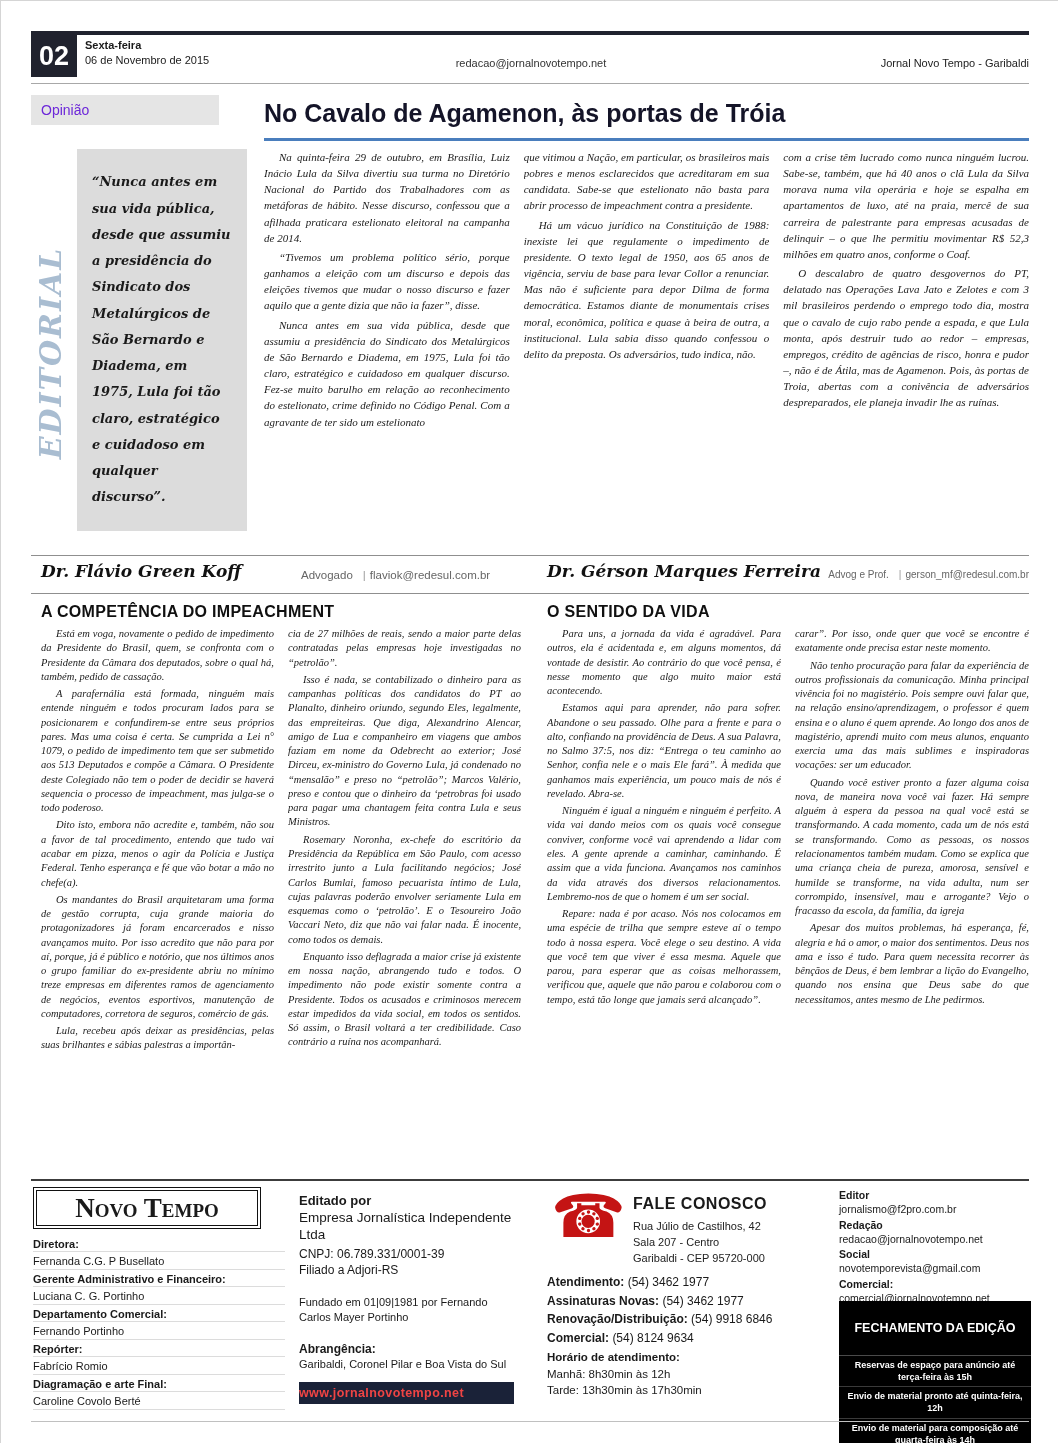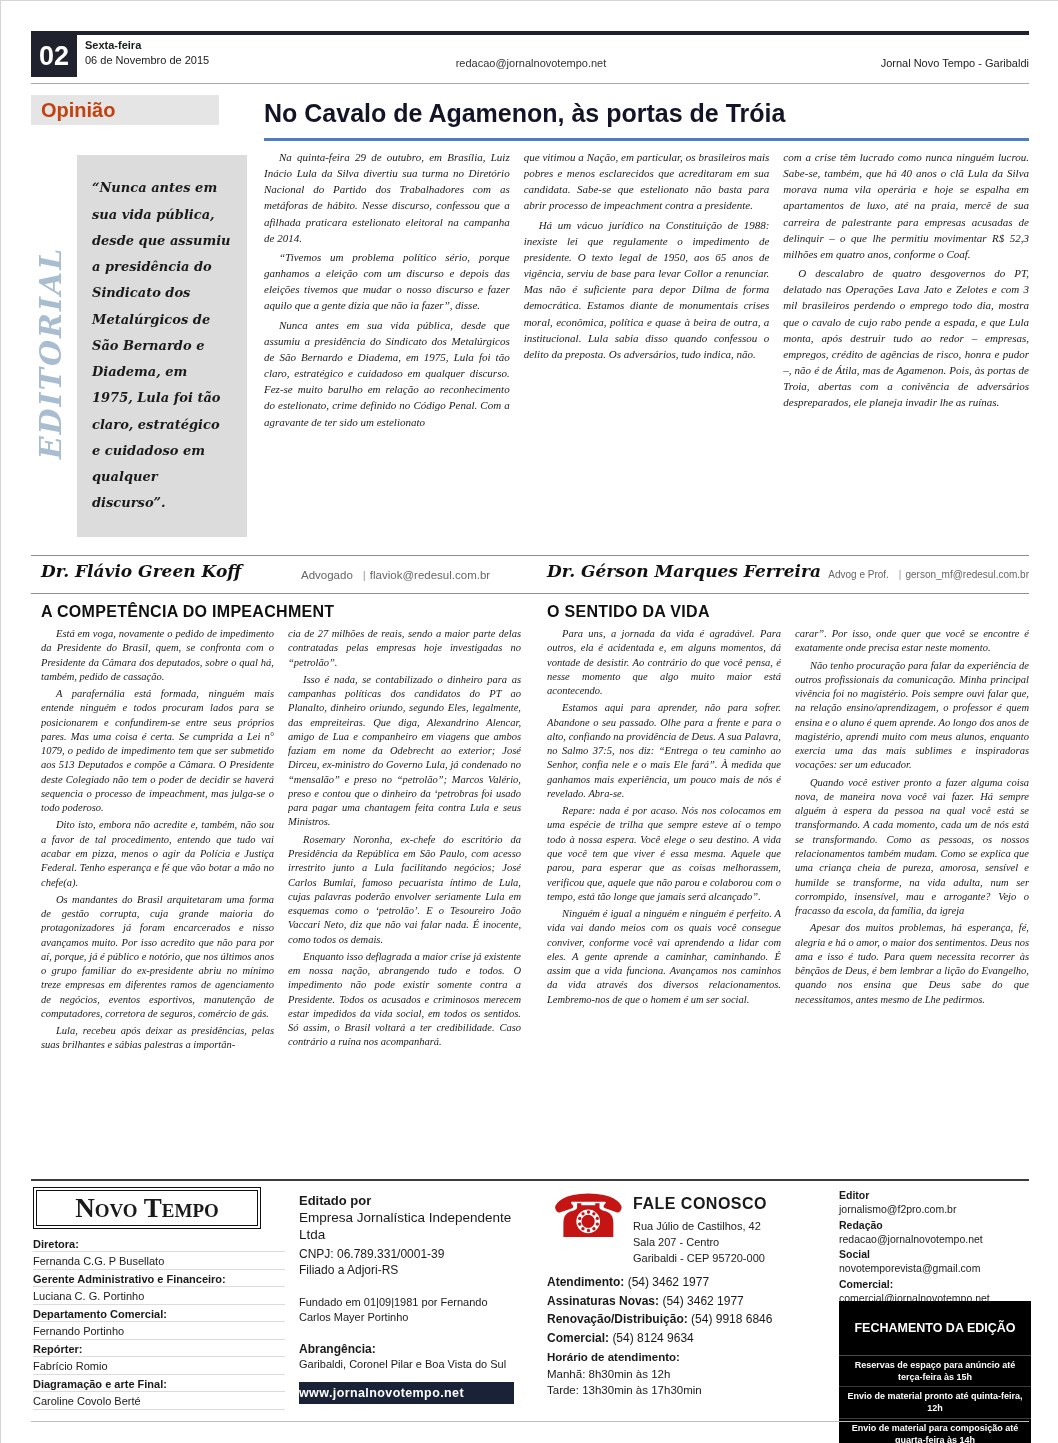--- a/index.html
+++ b/index.html
@@ -11,28 +11,28 @@
   .pagenum-box{position:absolute;left:30px;top:34px;width:46px;height:42px;background:#20222e;
                color:#fff;font-size:27px;font-weight:bold;display:flex;align-items:center;justify-content:center;}
   .hdr-weekday{position:absolute;left:84px;top:38px;font-size:11px;font-weight:bold;}
   .hdr-date{position:absolute;left:84px;top:53px;font-size:11px;}
   .hdr-email{position:absolute;left:330px;top:56px;width:400px;text-align:center;font-size:11px;color:#333;}
   .hdr-paper{position:absolute;right:30px;top:56px;font-size:11px;color:#222;}
   .hdr-rule{position:absolute;left:30px;top:82px;width:998px;height:1px;background:#a8a8a8;}
   
   .section-box{position:absolute;left:30px;top:94px;width:188px;height:30px;background:#e5e5e5;
                display:flex;align-items:center;padding-left:10px;box-sizing:border-box;}
-  .section-box span{font-size:20px;font-weight:bold;color:#c2410c;}
+  .section-box span{font-size:14px;font-weight:normal;color:#6d28d9;}
   .headline{position:absolute;left:263px;top:98px;width:765px;font-size:25px;font-weight:bold;color:#141428;}
   .headline-rule{position:absolute;left:263px;top:137px;width:765px;height:3px;background:#4a7ebd;}
   
   .vertical-label{position:absolute;left:32px;top:468px;transform-origin:0 0;transform:rotate(-90deg);
                   width:232px;text-align:center;font-family:"DejaVu Serif",serif;font-style:italic;
                   font-weight:bold;font-size:30px;letter-spacing:2px;color:#a9bdd1;}
-  .quote-box{position:absolute;left:76px;top:154px;width:170px;height:382px;background:#dcdcdc;
+  .quote-box{position:absolute;left:76px;top:148px;width:170px;height:382px;background:#dcdcdc;
              display:flex;align-items:center;box-sizing:border-box;padding:0 15px;}
   .quote-box p{margin:0;font-family:"DejaVu Serif",serif;font-style:italic;font-weight:bold;
                font-size:13px;line-height:2.02;color:#1a1a1a;}
   .ed-cols{position:absolute;left:263px;top:148px;width:765px;height:400px;display:flex;gap:14px;overflow:hidden;}
   .art-cols{position:absolute;display:flex;gap:14px;overflow:hidden;}
   .col{flex:1;font-family:"Liberation Serif",serif;font-style:italic;text-align:justify;overflow:hidden;}
   .ed-cols .col{font-size:11px;line-height:1.47;}
   .art-cols .col{font-size:10.5px;line-height:1.36;}
   .col p{margin:0 0 3px;text-indent:15px;}
   .col p.cont{text-indent:0;}
@@ -53,21 +53,21 @@
   .staff .role{font-size:11px;font-weight:bold;padding:3px 0 1px;border-bottom:1px solid #dcdcdc;}
   .staff .name{font-size:11px;padding:3px 0 2px;border-bottom:1px solid #dcdcdc;}
   .edited{position:absolute;left:298px;top:1192px;width:215px;text-align:left;}
   .edited .lbl{font-size:13px;font-weight:bold;margin-bottom:2px;}
   .edited .pub{font-size:13.5px;line-height:1.25;}
   .edited .cnpj{font-size:12px;margin-top:3px;}
   .edited .fil{font-size:12px;margin-top:2px;}
   .edited .founded{font-size:11px;line-height:1.35;margin-top:18px;}
   .edited .cov-lbl{font-size:12px;font-weight:bold;margin-top:18px;}
   .edited .cov{font-size:11px;margin-top:2px;}
-  .www-bar{margin-top:12px;background:#1a2238;color:#ffffff;font-weight:bold;font-size:12.5px;
+  .www-bar{margin-top:12px;background:#1a2238;color:#ef4444;font-weight:bold;font-size:12.5px;
            padding:4px 0;letter-spacing:.4px;}
   .phone-icon{position:absolute;left:550px;top:1184px;font-size:60px;line-height:62px;color:#c41414;
               font-family:"DejaVu Sans",sans-serif;}
   .fale-title{position:absolute;left:632px;top:1194px;font-size:16px;font-weight:bold;letter-spacing:.5px;}
   .fale-addr{position:absolute;left:632px;top:1218px;font-size:11px;line-height:1.45;color:#222;}
   .phones{position:absolute;left:546px;top:1272px;width:280px;font-size:12px;line-height:1.55;}
   .phones .pl{font-weight:bold;}
   .hours{position:absolute;left:546px;top:1348px;width:280px;font-size:11.5px;line-height:1.45;}
   .hours .hl{font-weight:bold;}
   .f-emails{position:absolute;left:838px;top:1186px;width:192px;font-size:10.5px;line-height:1.32;}
@@ -144,22 +144,22 @@
         <p>Rosemary Noronha, ex-chefe do escritório da Presidência da República em São Paulo, com acesso irrestrito junto a Lula facilitando negócios; José Carlos Bumlai, famoso pecuarista íntimo de Lula, cujas palavras poderão envolver seriamente Lula em esquemas como o ‘petrolão’. E o Tesoureiro João Vaccari Neto, diz que não vai falar nada. É inocente, como todos os demais.</p>
         <p>Enquanto isso deflagrada a maior crise já existente em nossa nação, abrangendo tudo e todos. O impedimento não pode existir somente contra a Presidente. Todos os acusados e criminosos merecem estar impedidos da vida social, em todos os sentidos. Só assim, o Brasil voltará a ter credibilidade. Caso contrário a ruína nos acompanhará.</p>
       </div>
   </div>
 
   <div class="art-title" style="left:546px;">O SENTIDO DA VIDA</div>
   <div class="art-cols" style="left:546px;top:626px;width:482px;height:548px;">
     <div class="col">
         <p>Para uns, a jornada da vida é agradável. Para outros, ela é acidentada e, em alguns momentos, dá vontade de desistir. Ao contrário do que você pensa, é nesse momento que algo muito maior está acontecendo.</p>
         <p>Estamos aqui para aprender, não para sofrer. Abandone o seu passado. Olhe para a frente e para o alto, confiando na providência de Deus. A sua Palavra, no Salmo 37:5, nos diz: “Entrega o teu caminho ao Senhor, confia nele e o mais Ele fará”. À medida que ganhamos mais experiência, um pouco mais de nós é revelado. Abra-se.</p>
+        <p>Ninguém é igual a ninguém e ninguém é perfeito. A vida vai dando meios com os quais você consegue conviver, conforme você vai aprendendo a lidar com eles. A gente aprende a caminhar, caminhando. É assim que a vida funciona. Avançamos nos caminhos da vida através dos diversos relacionamentos. Lembremo-nos de que o homem é um ser social.</p>
         <p>Repare: nada é por acaso. Nós nos colocamos em uma espécie de trilha que sempre esteve aí o tempo todo à nossa espera. Você elege o seu destino. A vida que você tem que viver é essa mesma. Aquele que parou, para esperar que as coisas melhorassem, verificou que, aquele que não parou e colaborou com o tempo, está tão longe que jamais será alcançado”.</p>
-        <p>Ninguém é igual a ninguém e ninguém é perfeito. A vida vai dando meios com os quais você consegue conviver, conforme você vai aprendendo a lidar com eles. A gente aprende a caminhar, caminhando. É assim que a vida funciona. Avançamos nos caminhos da vida através dos diversos relacionamentos. Lembremo-nos de que o homem é um ser social.</p>
       </div>
     <div class="col">
         <p class="cont">carar”. Por isso, onde quer que você se encontre é exatamente onde precisa estar neste momento.</p>
         <p>Não tenho procuração para falar da experiência de outros profissionais da comunicação. Minha principal vivência foi no magistério. Pois sempre ouvi falar que, na relação ensino/aprendizagem, o professor é quem ensina e o aluno é quem aprende. Ao longo dos anos de magistério, aprendi muito com meus alunos, enquanto exercia uma das mais sublimes e inspiradoras vocações: ser um educador.</p>
         <p>Quando você estiver pronto a fazer alguma coisa nova, de maneira nova você vai fazer. Há sempre alguém à espera da pessoa na qual você está se transformando. A cada momento, cada um de nós está se transformando. Como as pessoas, os nossos relacionamentos também mudam. Como se explica que uma criança cheia de pureza, amorosa, sensível e humilde se transforme, na vida adulta, num ser corrompido, insensível, mau e arrogante? Vejo o fracasso da escola, da família, da igreja</p>
         <p>Apesar dos muitos problemas, há esperança, fé, alegria e há o amor, o maior dos sentimentos. Deus nos ama e isso é tudo. Para quem necessita recorrer às bênçãos de Deus, é bem lembrar a lição do Evangelho, quando nos ensina que Deus sabe do que necessitamos, antes mesmo de Lhe pedirmos.</p>
       </div>
   </div>
 
   <div class="f-rule"></div>

